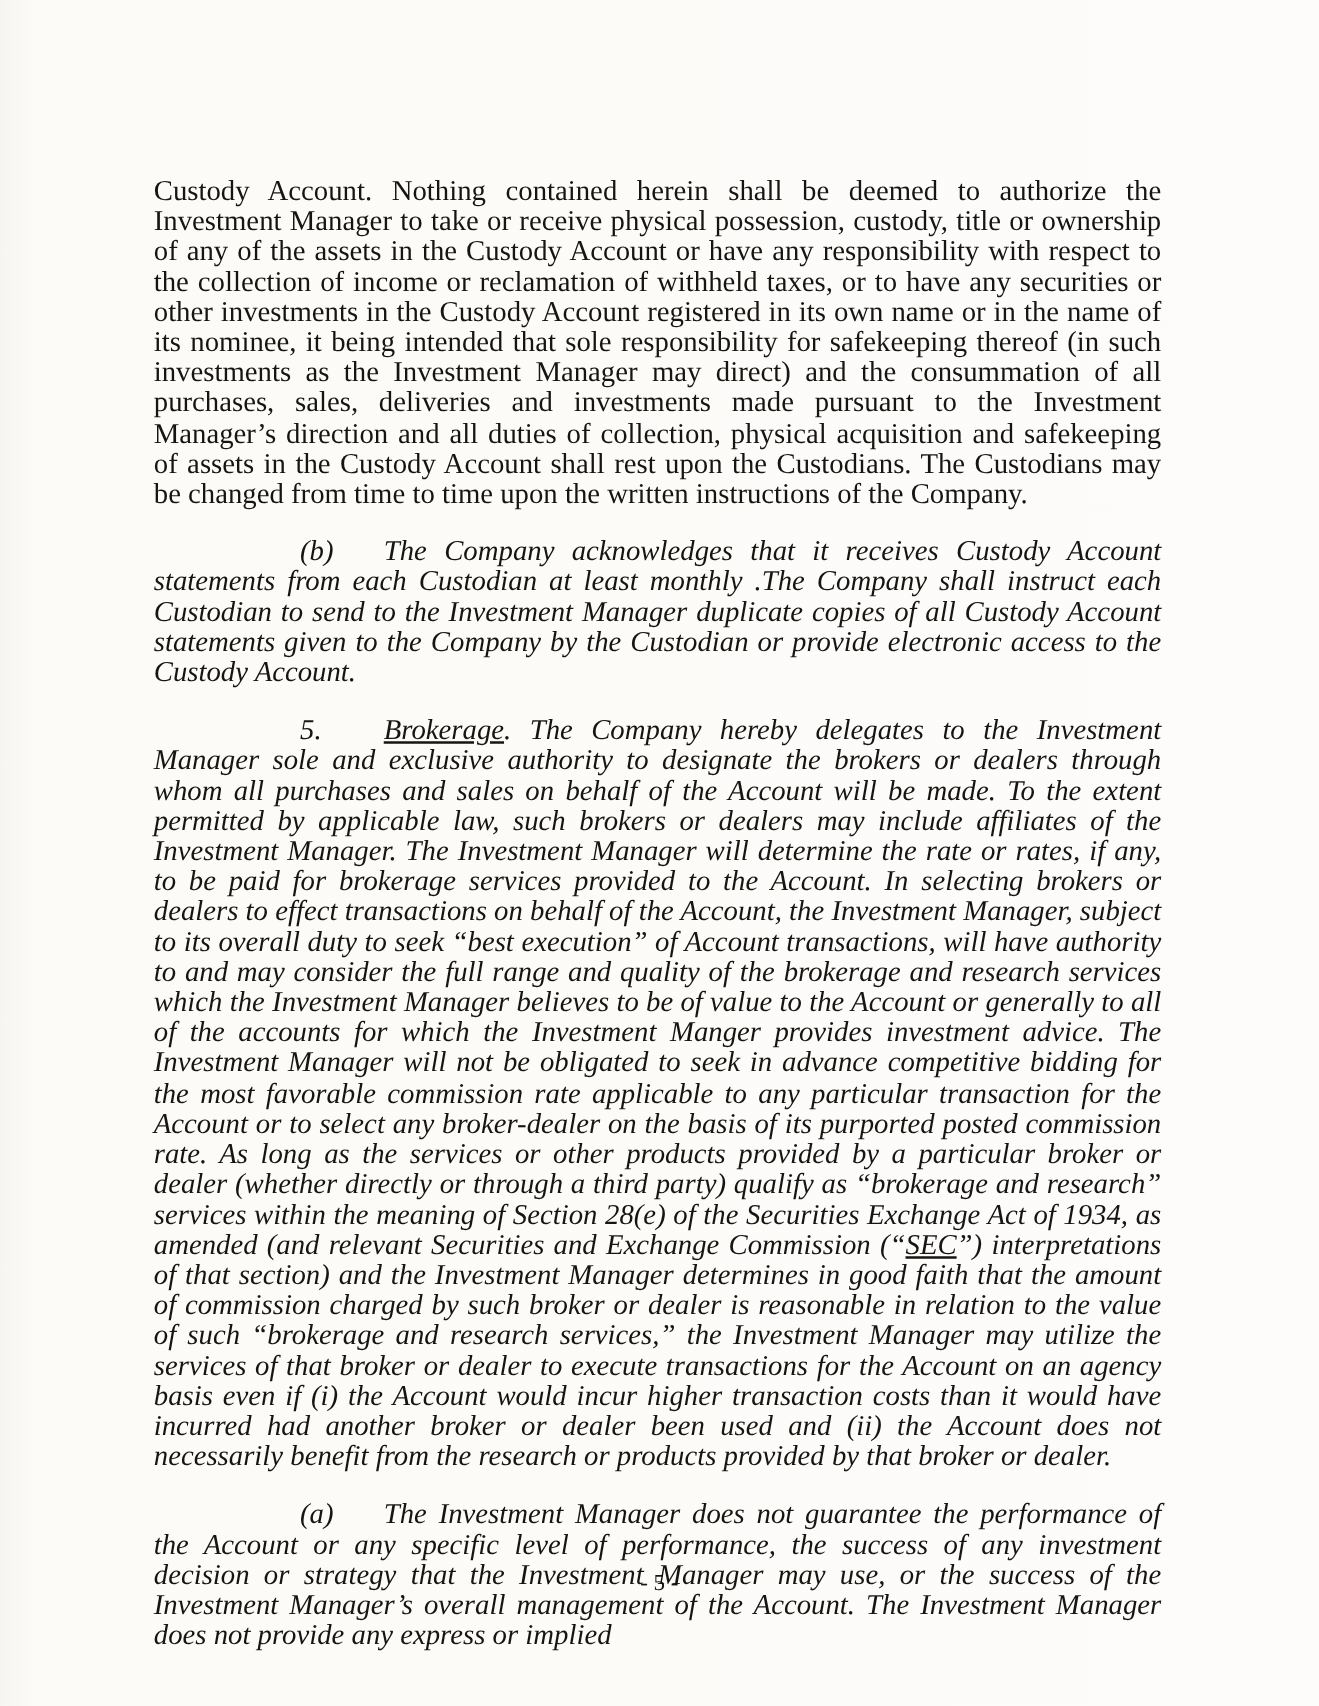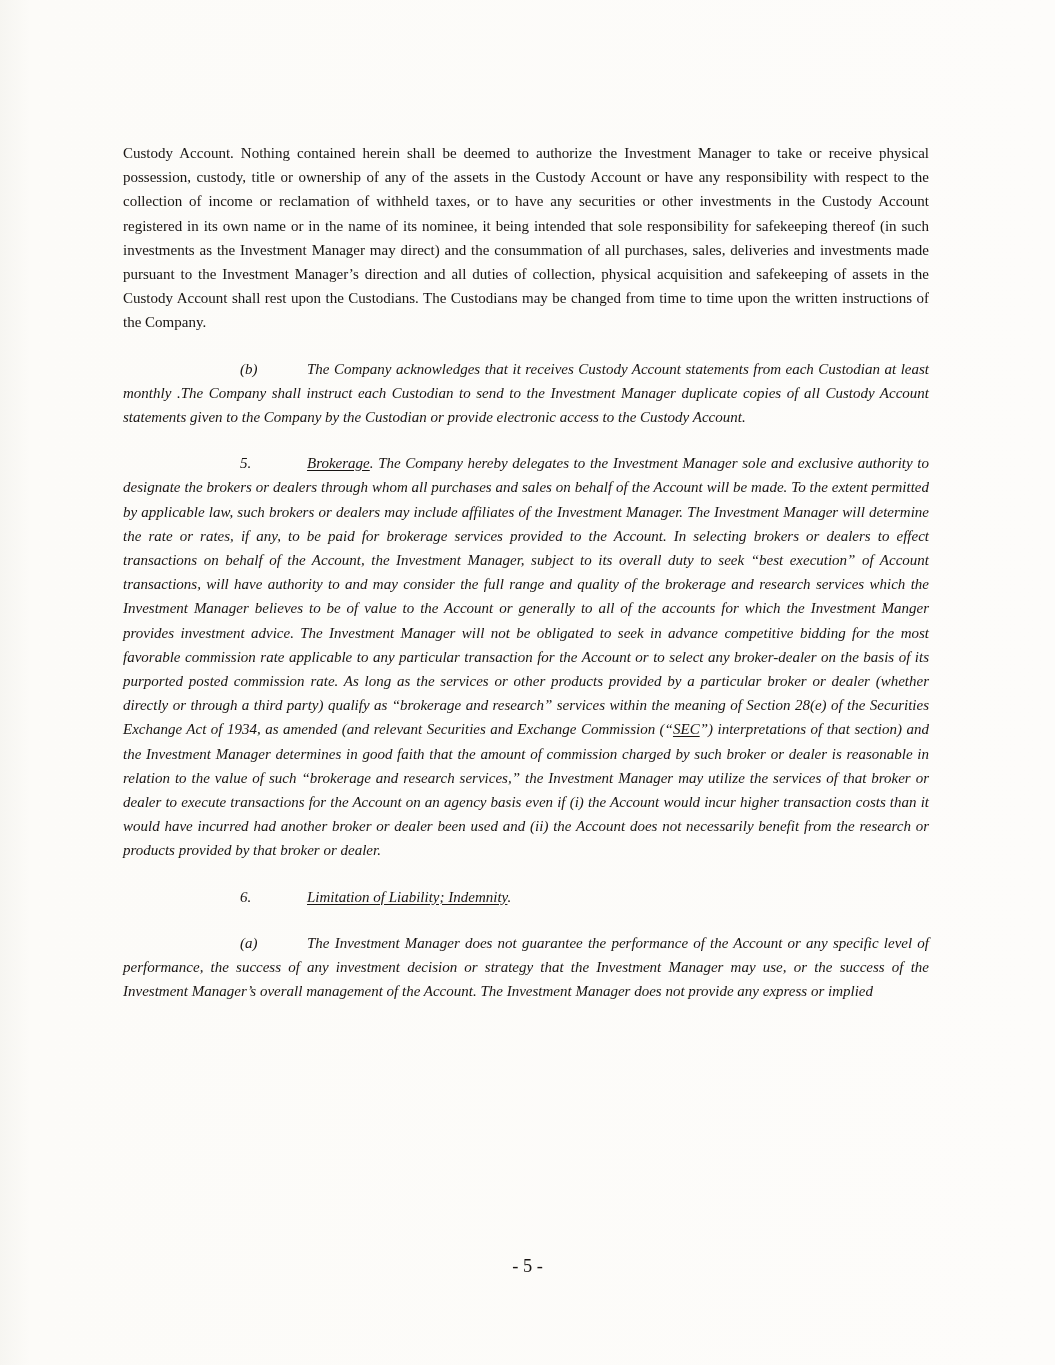--- a/index.html
+++ b/index.html
@@ -13,21 +13,21 @@
     background: linear-gradient(90deg, #f6f5f1 0px, #fcfbf8 30px, #fdfcfa 100%);
     font-family: "Liberation Serif", "DejaVu Serif", serif;
     color: #181412;
     overflow: hidden;
   }
   .content {
     position: absolute;
     left: 123px;
     top: 141px;
     width: 806px;
-    font-size: 15px;
+    font-size: 23px;
     line-height: 24.2px;
     text-align: justify;
   }
   .para {
     margin: 0 0 22px 0;
   }
   .para.indented {
     text-indent: 117px;
     font-style: italic;
   }
@@ -56,21 +56,20 @@
 <div class="page">
 
   <div class="content">
 
     <p class="para"><span>Custody Account.  Nothing contained herein shall be deemed to authorize the Investment Manager to take or receive physical possession, custody, title or ownership of any of the assets in the Custody Account or have any responsibility with respect to the collection of income or reclamation of withheld taxes, or to have any securities or other investments in the Custody Account registered in its own name or in the name of its nominee, it being intended that sole responsibility for safekeeping thereof (in such investments as the Investment Manager may direct) and the consummation of all purchases, sales, deliveries and investments made pursuant to the Investment Manager’s direction and all duties of collection, physical acquisition and safekeeping of assets in the Custody Account shall rest upon the Custodians.  The Custodians may be changed from time to time upon the written instructions of the Company.</span></p>
 
     <p class="para indented"><span class="label">(b)</span><span>The Company acknowledges that it receives Custody Account statements from each Custodian at least monthly .The Company shall instruct each Custodian to send to the Investment Manager duplicate copies of all Custody Account statements given to the Company by the Custodian or provide electronic access to the Custody Account.</span></p>
 
     <p class="para indented"><span class="label">5.</span><span class="u">Brokerage</span><span>.  The Company hereby delegates to the Investment Manager sole and exclusive authority to designate the brokers or dealers through whom all purchases and sales on behalf of the Account will be made.  To the extent permitted by applicable law, such brokers or dealers may include affiliates of the Investment Manager.  The Investment Manager will determine the rate or rates, if any, to be paid for brokerage services provided to the Account. In selecting brokers or dealers to effect transactions on behalf of the Account, the Investment Manager, subject to its overall duty to seek “best execution” of Account transactions, will have authority to and may consider the full range and quality of the brokerage and research services which the Investment Manager believes to be of value to the Account or generally to all of the accounts for which the Investment Manger provides investment advice.   The Investment Manager will not be obligated to seek in advance competitive bidding for the most favorable commission rate applicable to any particular transaction for the Account or to select any broker-dealer on the basis of its purported posted commission rate.  As long as the services or other products provided by a particular broker or dealer (whether directly or through a third party) qualify as “brokerage and research” services within the meaning of Section 28(e) of the Securities Exchange Act of 1934, as amended (and relevant Securities and Exchange Commission (“</span><span class="u">SEC</span><span>”) interpretations of that section) and the Investment Manager determines in good faith that the amount of commission charged by such broker or dealer is reasonable in relation to the value of such “brokerage and research services,” the Investment Manager may utilize the services of that broker or dealer to execute transactions for the Account on an agency basis even if (i) the Account would incur higher transaction costs than it would have incurred had another broker or dealer been used and (ii) the Account does not necessarily benefit from the research or products provided by that broker or dealer.</span></p>
 
-    <p class="para indented"><span class="label">6.</span><span class="u">Limitation of Liability; Indemnity</span><span>.</span></p>
 
     <p class="para indented"><span class="label">(a)</span><span>The Investment Manager does not guarantee the performance of the Account or any specific level of performance, the success of any investment decision or strategy that the Investment Manager may use, or the success of the Investment Manager’s overall management of the Account.  The Investment Manager does not provide any express or implied</span></p>
 
   </div>
 
   <div class="footer">- 5 -</div>
 
 </div>
 
 </body></html>

